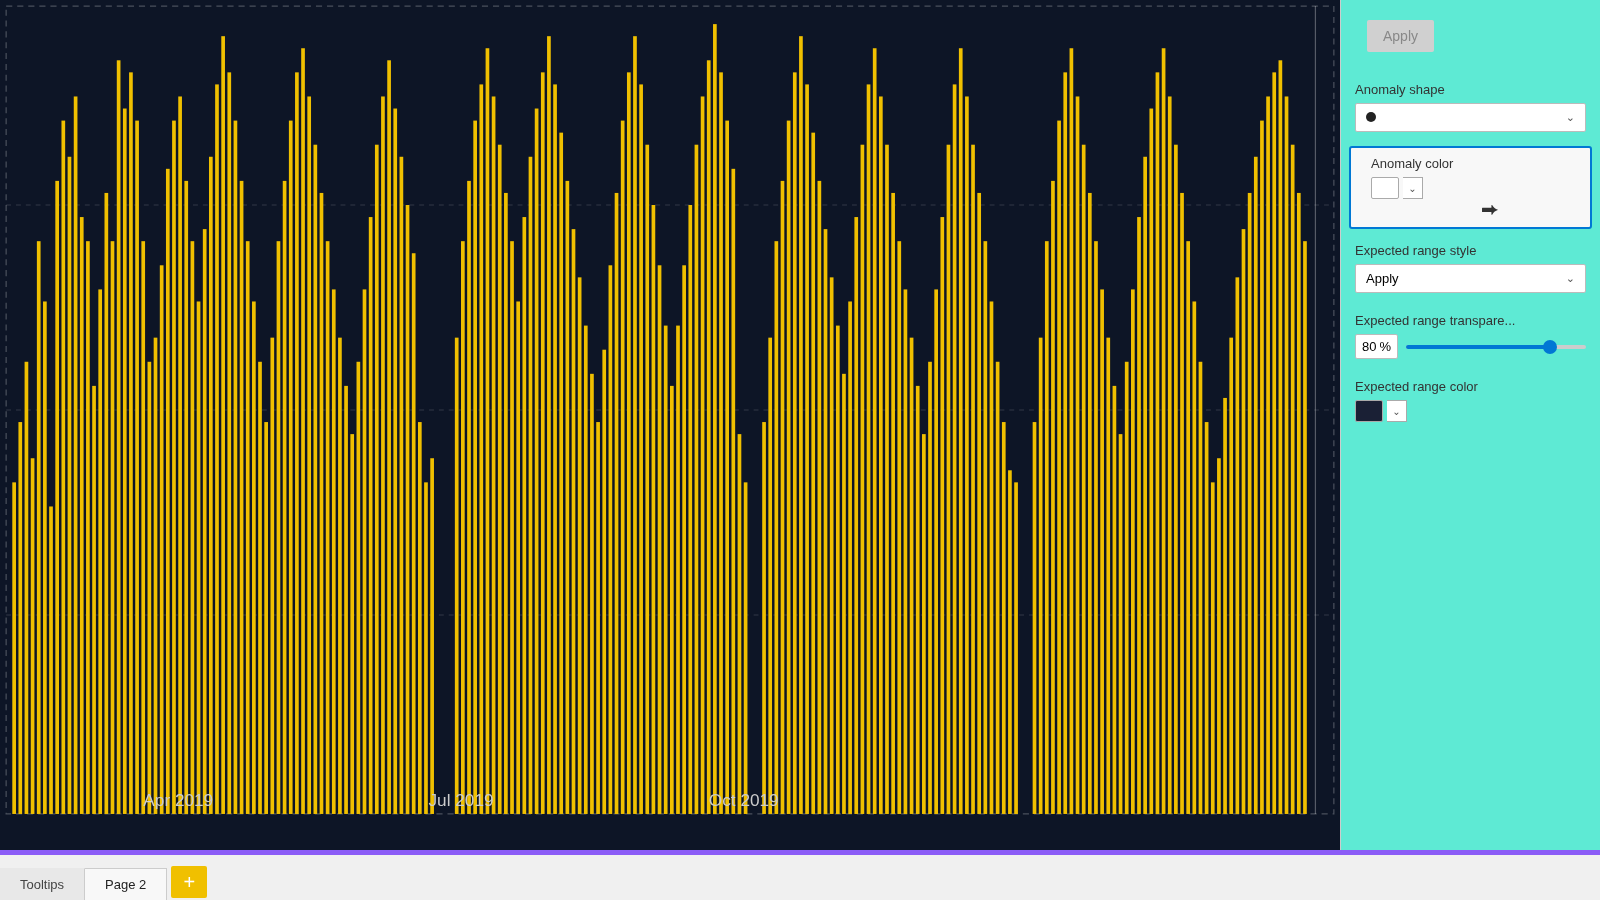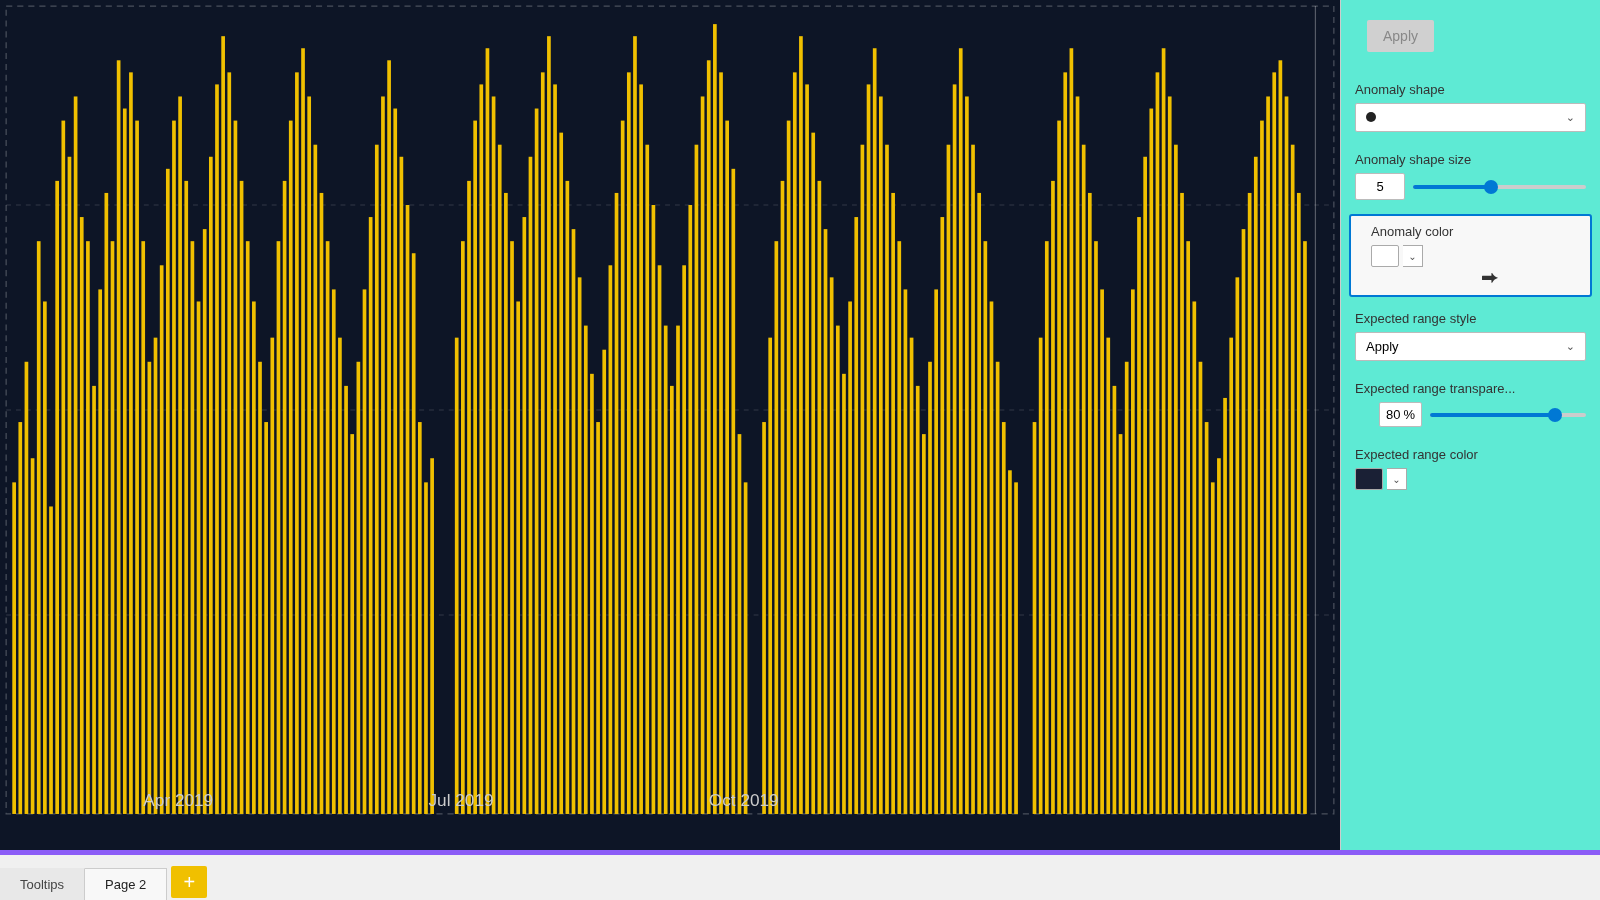--- a/index.html
+++ b/index.html
@@ -170,21 +170,20 @@
       cursor: pointer;
       font-size: 10px;
       color: #555;
     }
 
     
     .percent-row {
       display: flex;
       align-items: center;
       gap: 8px;
-      margin-left: 24px;
     }
 
     .percent-input-wrap {
       display: flex;
       align-items: center;
       background: white;
       border: 1px solid #bbb;
       border-radius: 2px;
       padding: 4px 6px;
       font-size: 13px;
@@ -494,30 +493,20 @@
     <div class="sidebar-section">
       <div class="section-label">Anomaly shape</div>
       <div class="dropdown-control">
         <span>
           <span class="circle-icon"></span>
         </span>
         <span class="dropdown-arrow">⌄</span>
       </div>
     </div>
 
-    <div class="sidebar-section">
-      <div class="section-label">Anomaly shape size</div>
-      <div class="size-row">
-        <input type="text" class="number-input" value="5" style="">
-        <div class="slider-track">
-          <div class="slider-fill" style="width: 45%;"></div>
-          <div class="slider-thumb" style="left: calc(45% - 7px);"></div>
-        </div>
-      </div>
-    </div>
 
     <div class="anomaly-color-section">
       <div class="section-label">Anomaly color</div>
       <div class="color-picker-row">
         <div class="color-swatch" style="background: #ffffff; border: 1px solid #aaa;"></div>
         <div class="color-dropdown-btn">⌄</div>
       </div>
 
       <div style="position: relative; height: 20px;">
         <div style="position: absolute; left: 110px; top: 0; font-size: 18px; color: #333;">⮕</div>

